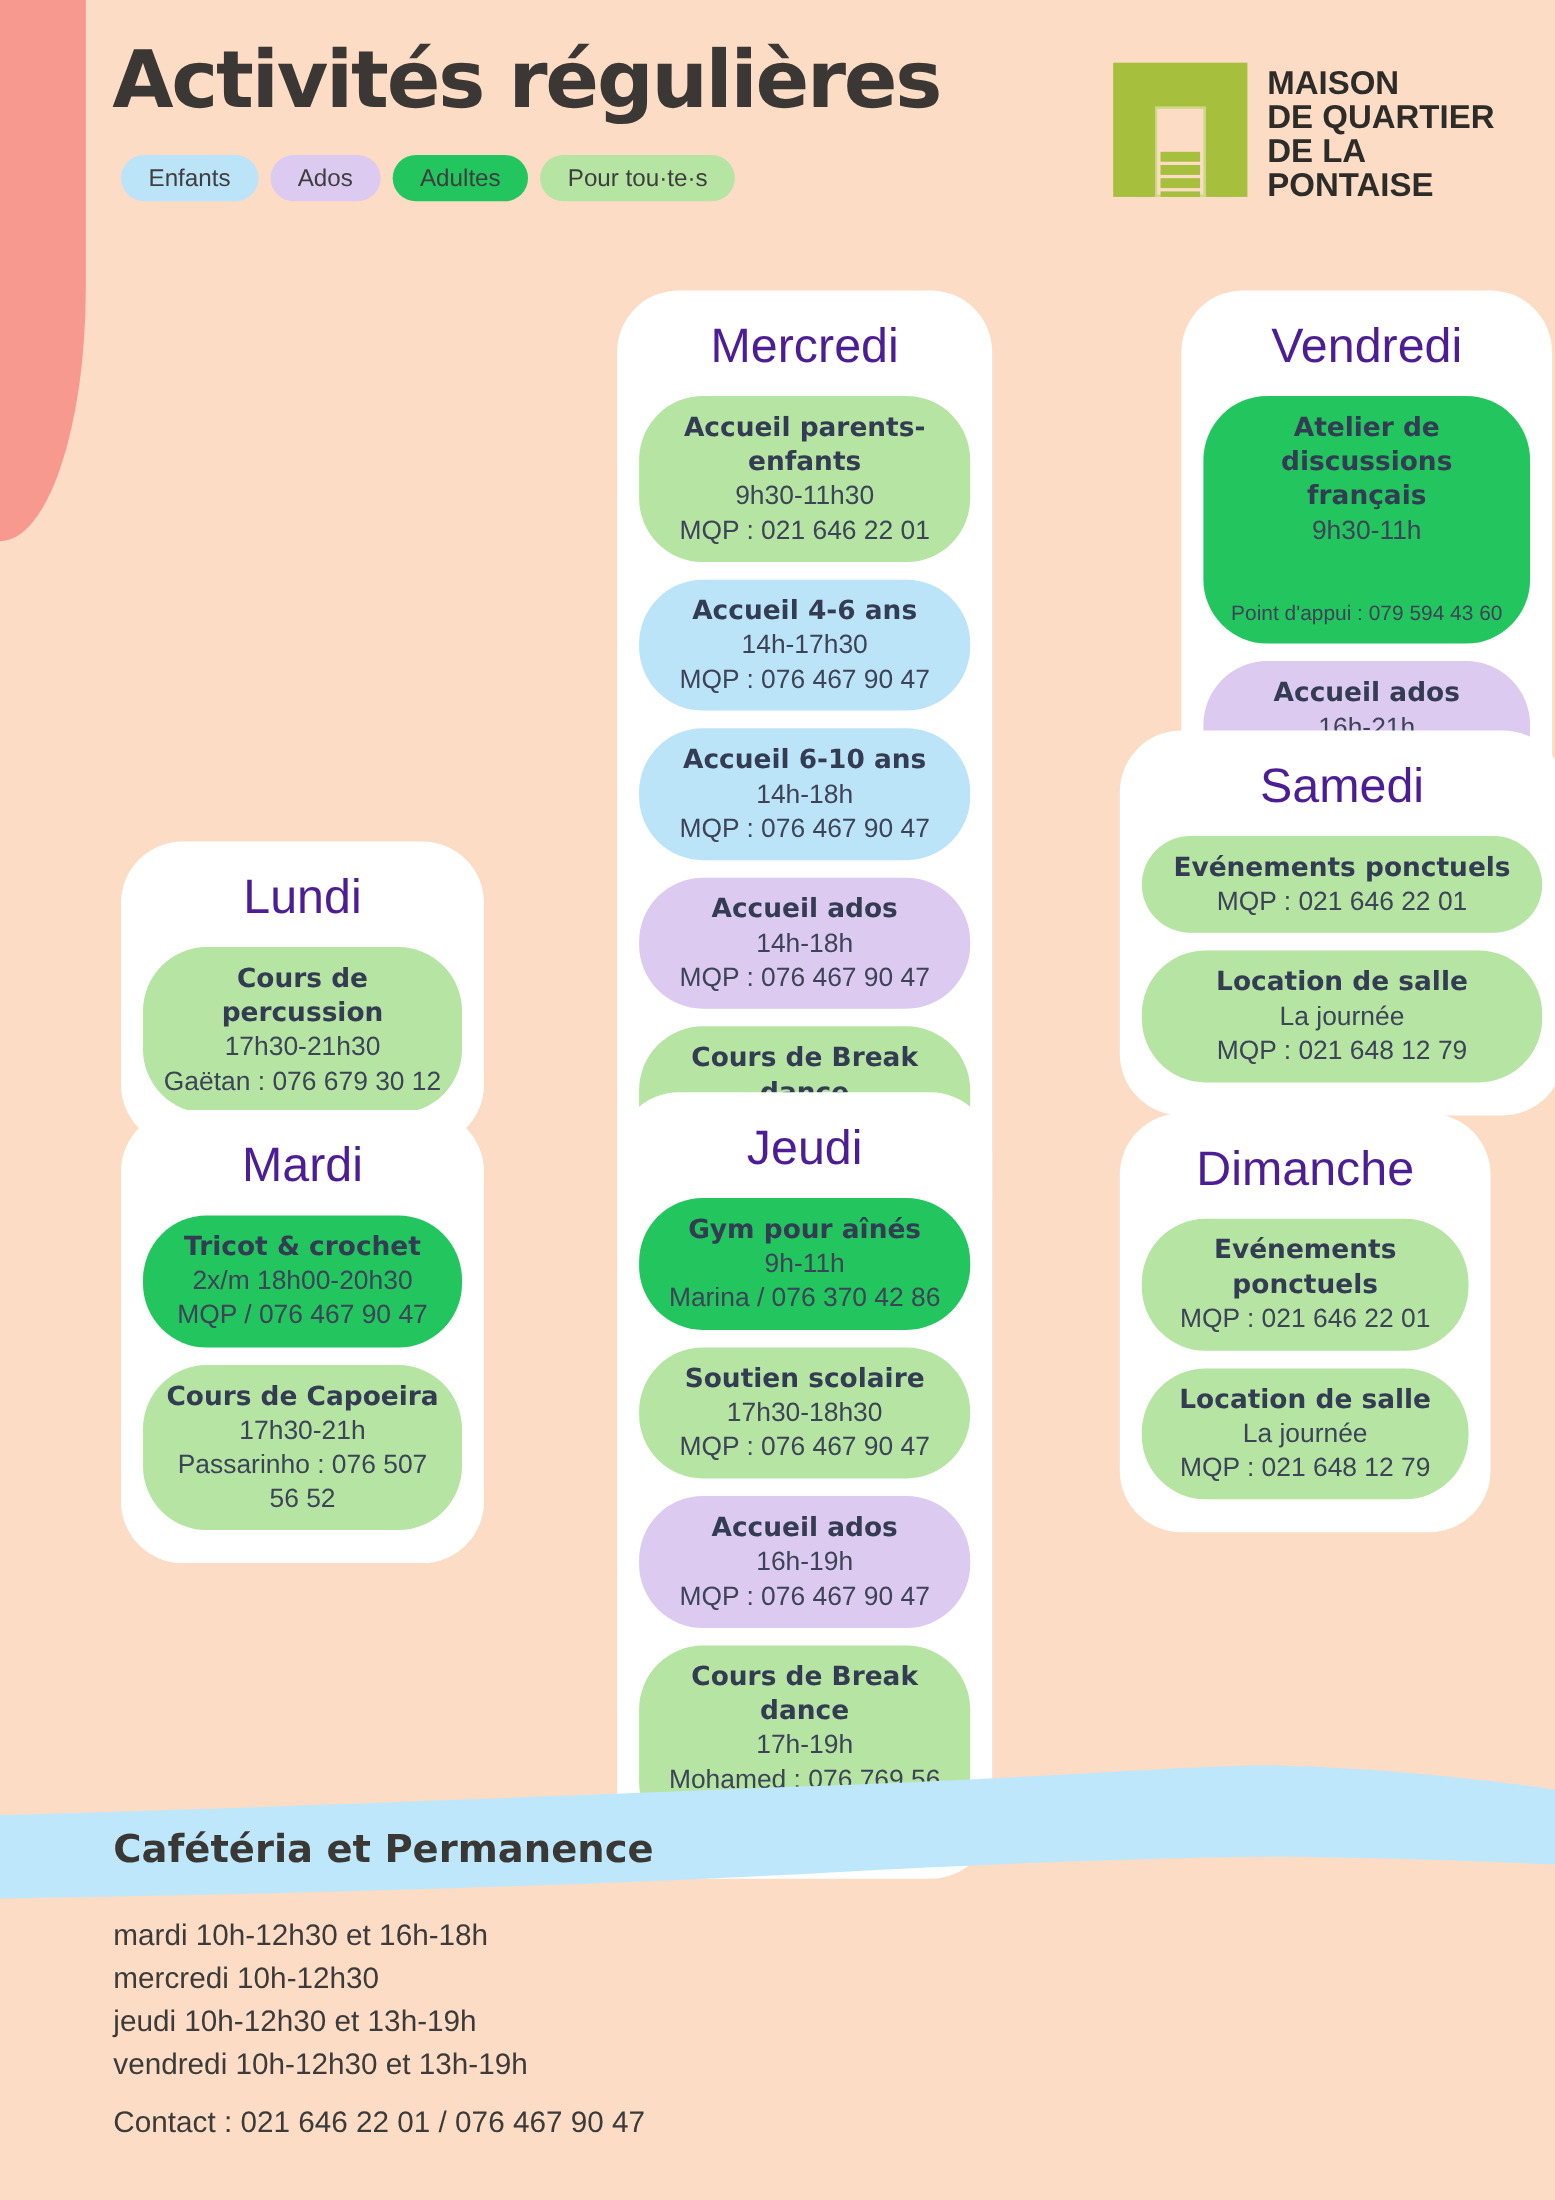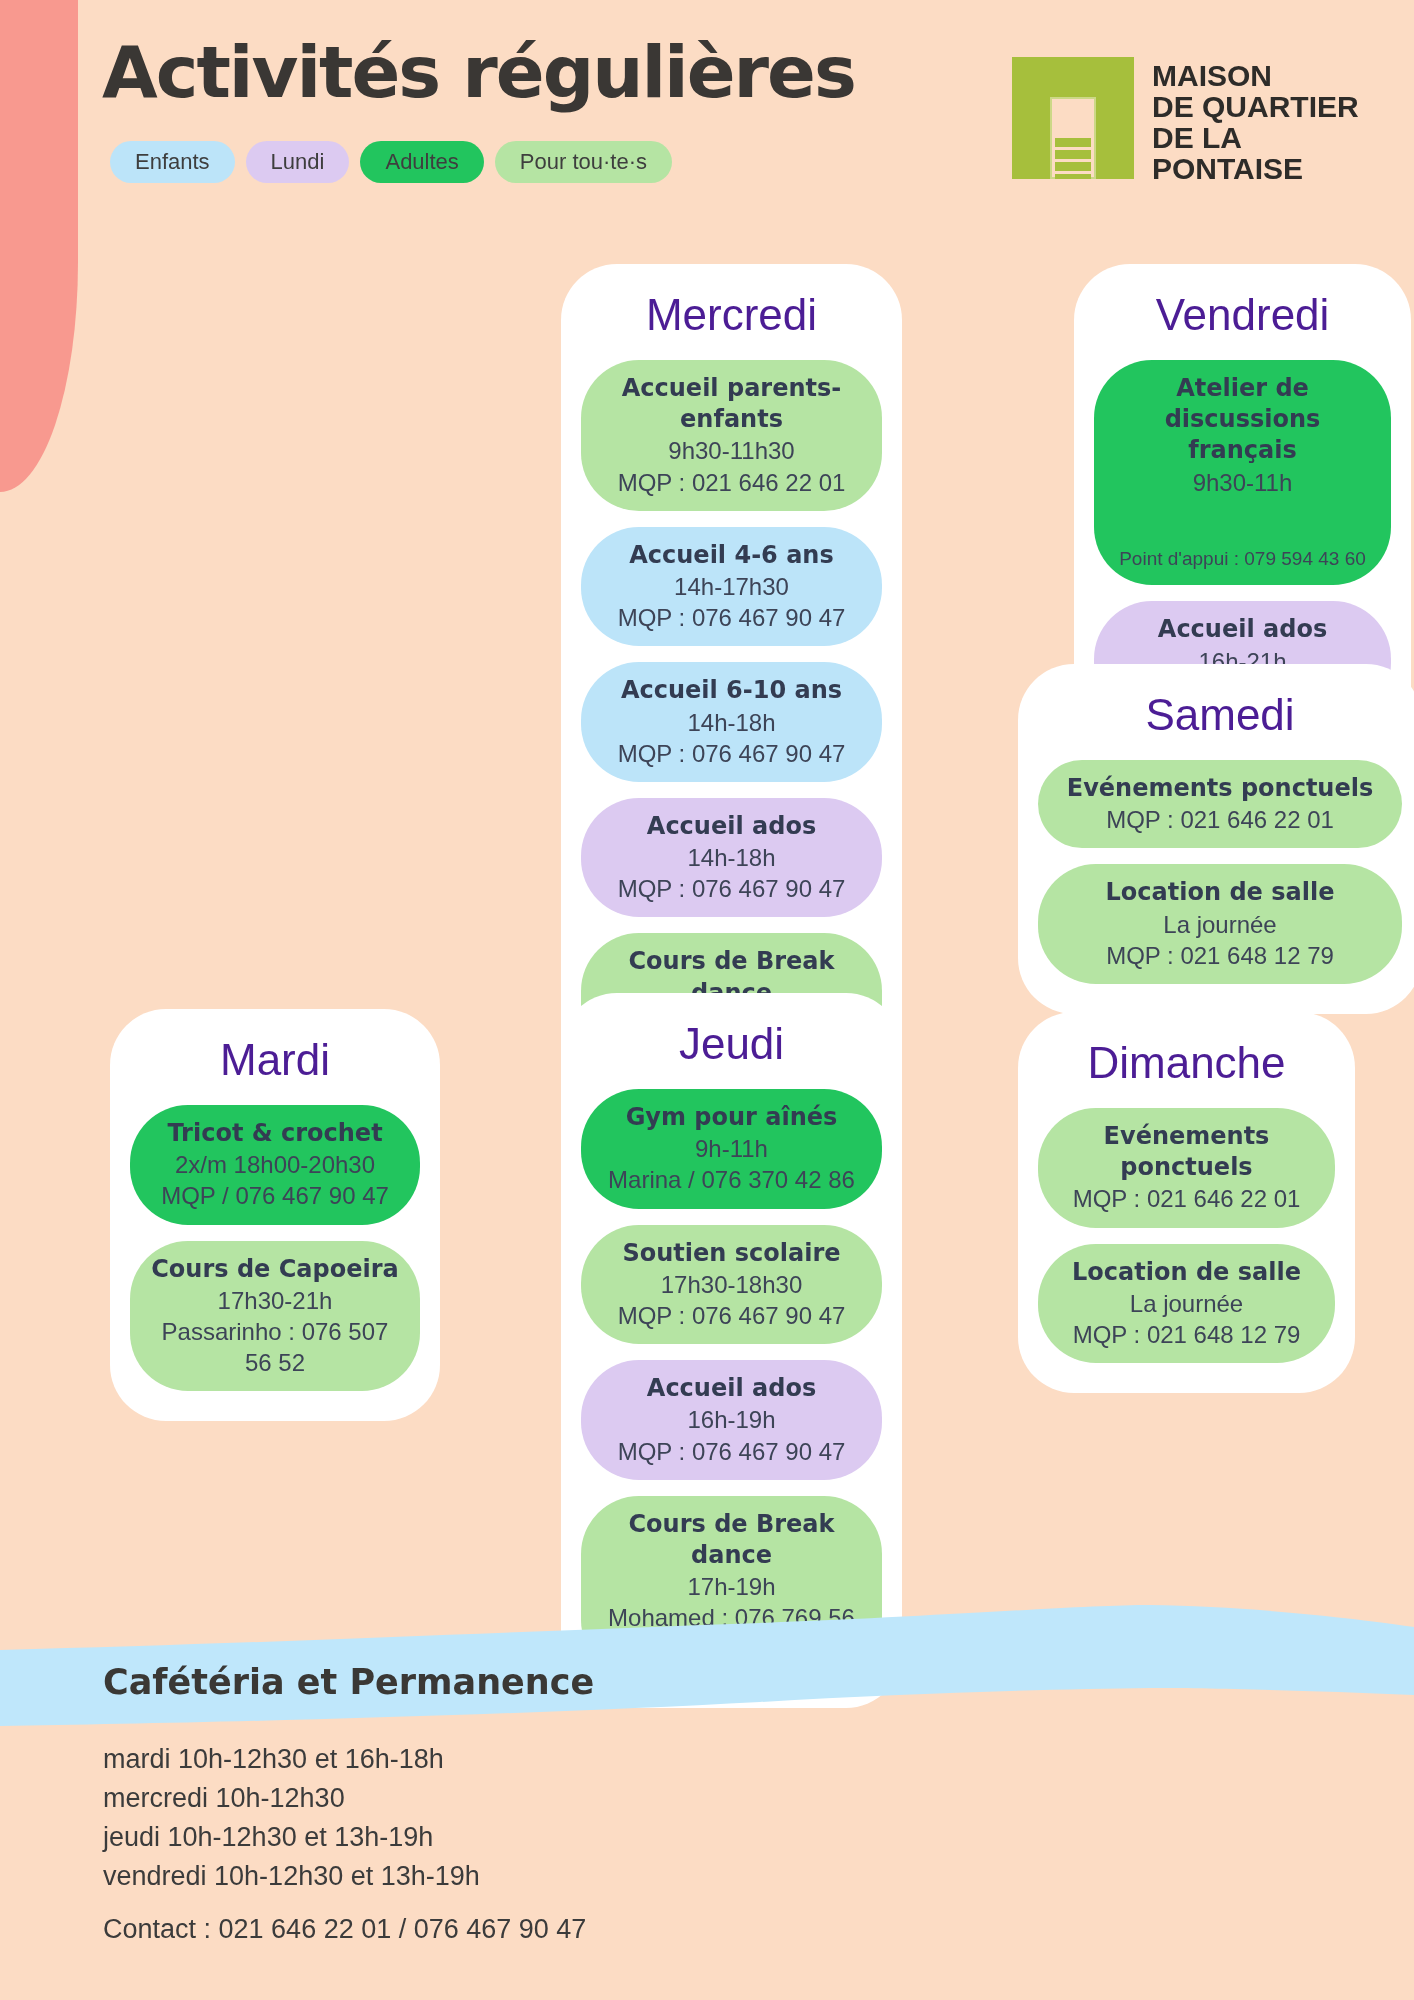--- a/index.html
+++ b/index.html
@@ -68,21 +68,21 @@
 <body>
 
 <div class="poster">
 
   <div class="corner-blob"></div>
 
   <h1 class="page-title">Activités régulières</h1>
 
   <div class="legend">
     <span class="chip cat-enfants">Enfants</span>
-    <span class="chip cat-ados">Lundi</span>
+    <span class="chip cat-ados">Ados</span>
     <span class="chip cat-adultes">Adultes</span>
     <span class="chip cat-tous">Pour tou·te·s</span>
   </div>
 
   <div class="logo">
     <div class="logo-square">
       <div class="logo-door">
         <div class="logo-bar"></div>
         <div class="logo-bar"></div>
         <div class="logo-bar"></div>
@@ -90,20 +90,30 @@
       </div>
     </div>
     <div class="logo-text">
       <div>MAISON</div>
       <div>DE QUARTIER</div>
       <div>DE LA</div>
       <div>PONTAISE</div>
     </div>
   </div>
 
+  <section class="day-card" id="card-lundi">
+    <h2 class="day-title">Lundi</h2>
+    <div class="pills">
+        <div class="pill cat-tous">
+          <div class="pill-name">Cours de percussion</div>
+          <div class="pill-line">17h30-21h30</div>
+          <div class="pill-line">Gaëtan : 076 679 30 12</div>
+        </div>
+      </div>
+  </section>
 
   <section class="day-card" id="card-mardi">
     <h2 class="day-title">Mardi</h2>
     <div class="pills">
         <div class="pill cat-adultes">
           <div class="pill-name">Tricot &amp; crochet</div>
           <div class="pill-line">2x/m  18h00-20h30</div>
           <div class="pill-line">MQP / 076 467 90 47</div>
         </div>
         <div class="pill cat-tous">

